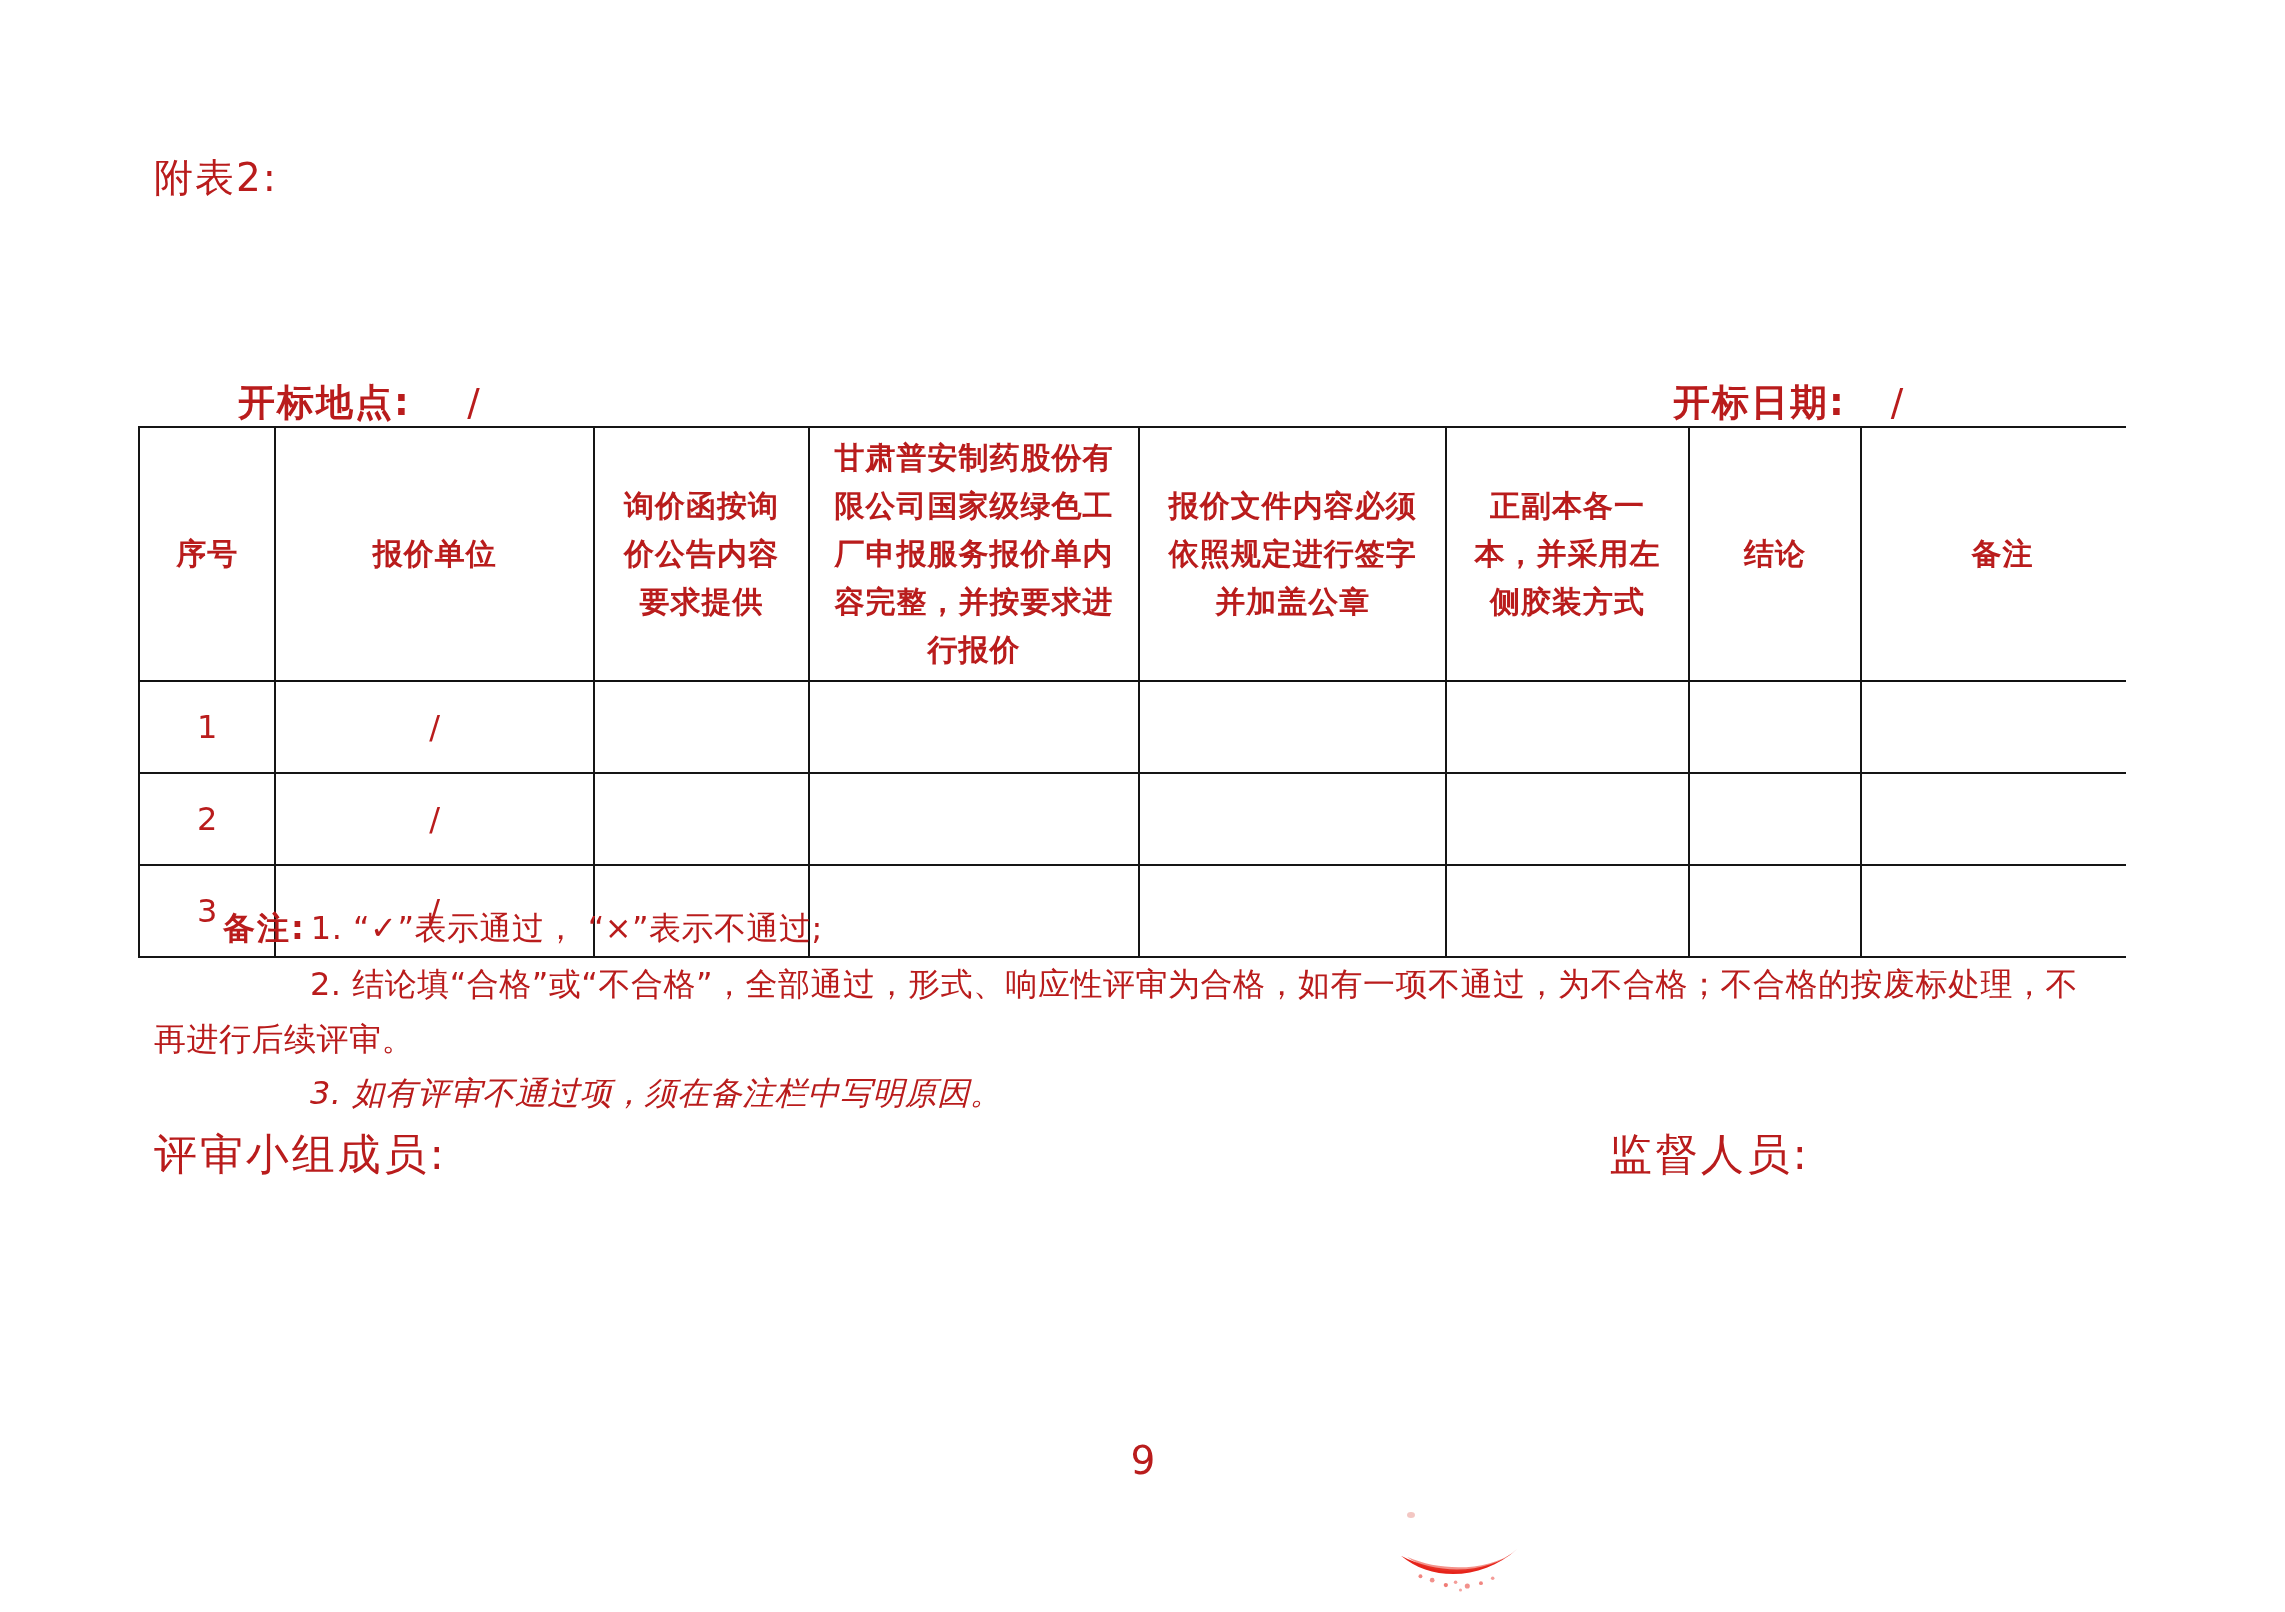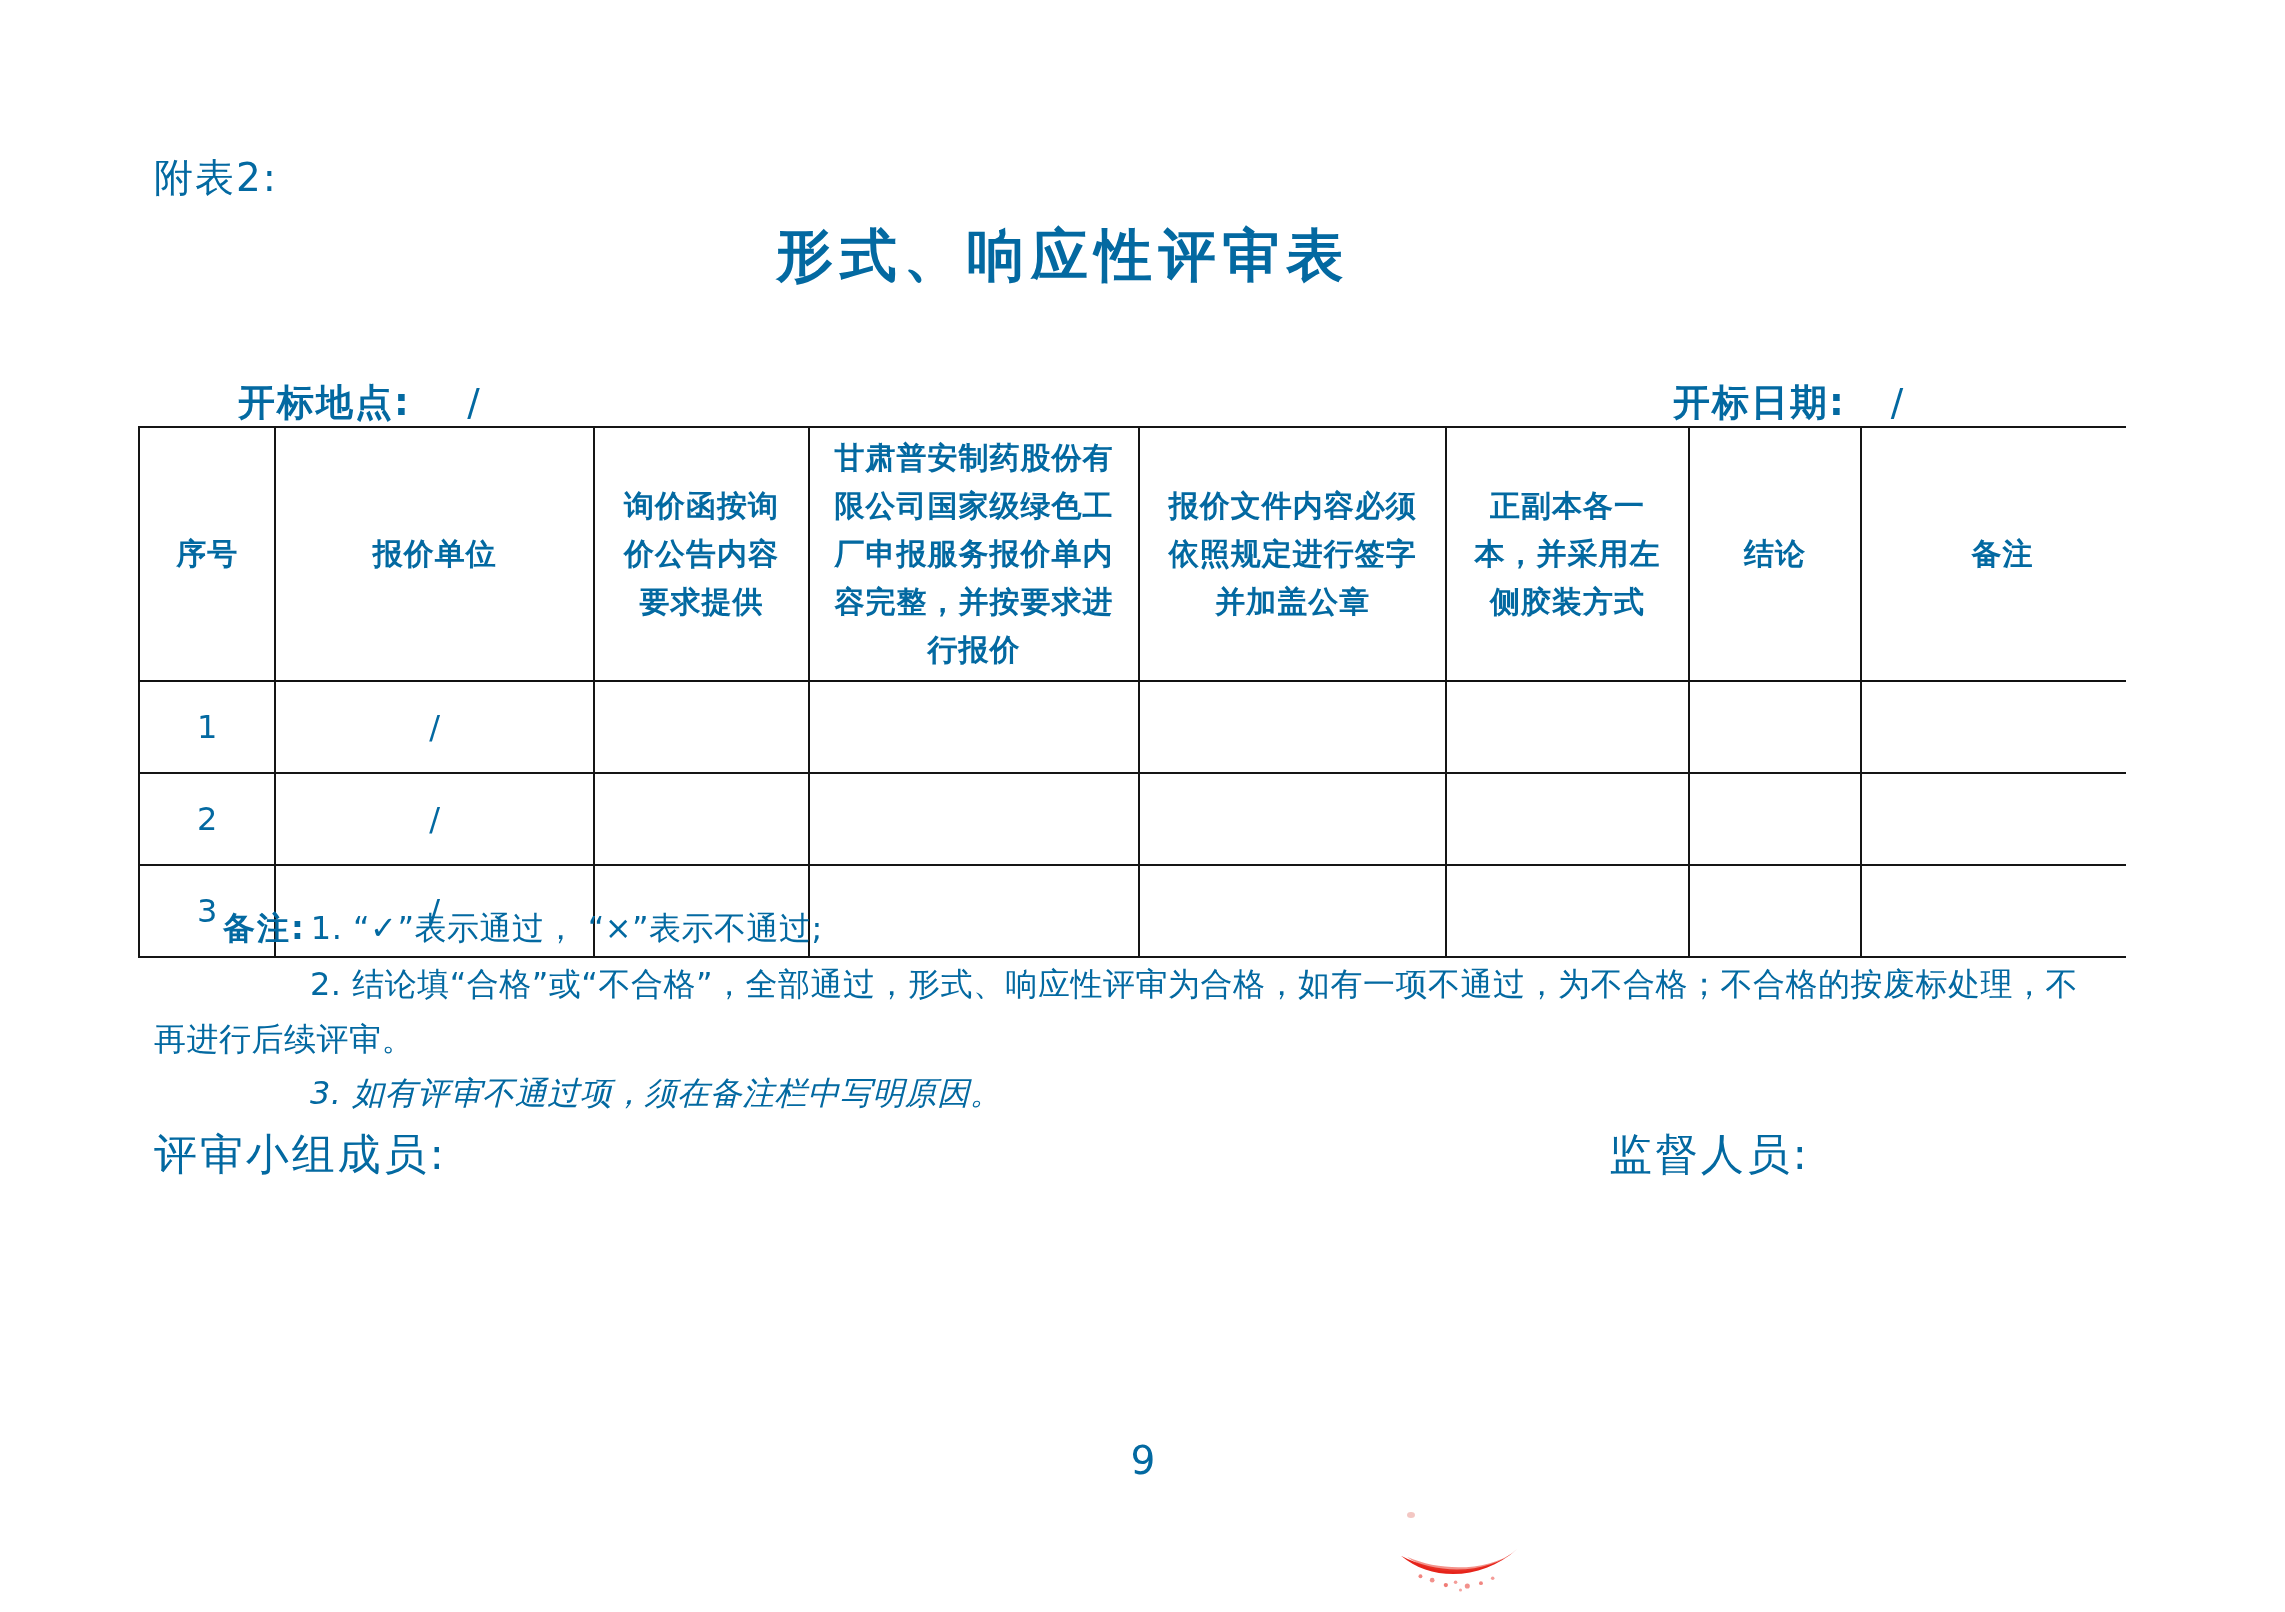--- a/index.html
+++ b/index.html
@@ -1,21 +1,21 @@
 <!DOCTYPE html>
 <html><head>
 <meta charset="utf-8">
 <style>
   * { margin:0; padding:0; box-sizing:border-box; }
   html,body { background:#ffffff; }
   .sheet {
     position:relative;
     width:2126px; height:1612px;
     background:#ffffff;
-    color:#0369a1;
+    color:#b91c1c;
     font-family:"DejaVu Sans", sans-serif;
     overflow:hidden;
   }
   .attach-label {
     position:absolute; left:154px; top:151px;
     font-size:39px; letter-spacing:2px;
   }
   .doc-title {
     position:absolute; left:0; top:218px; width:100%;
     text-align:center;
@@ -83,21 +83,20 @@
     background:#f0b9b4; opacity:0.8;
   }
 </style>
 </head>
 <body>
 
 <div class="sheet">
 
   <div class="attach-label">附表2:</div>
 
-  <div class="doc-title">形式、响应性评审表</div>
 
 
   <div class="info-line" id="locationLine">
     <span class="lbl">开标地点:</span>
     <span class="slash-gap"></span>
     <span class="val">/</span>
   </div>
 
   <div class="info-line" id="dateLine">
     <span class="lbl">开标日期:</span>

